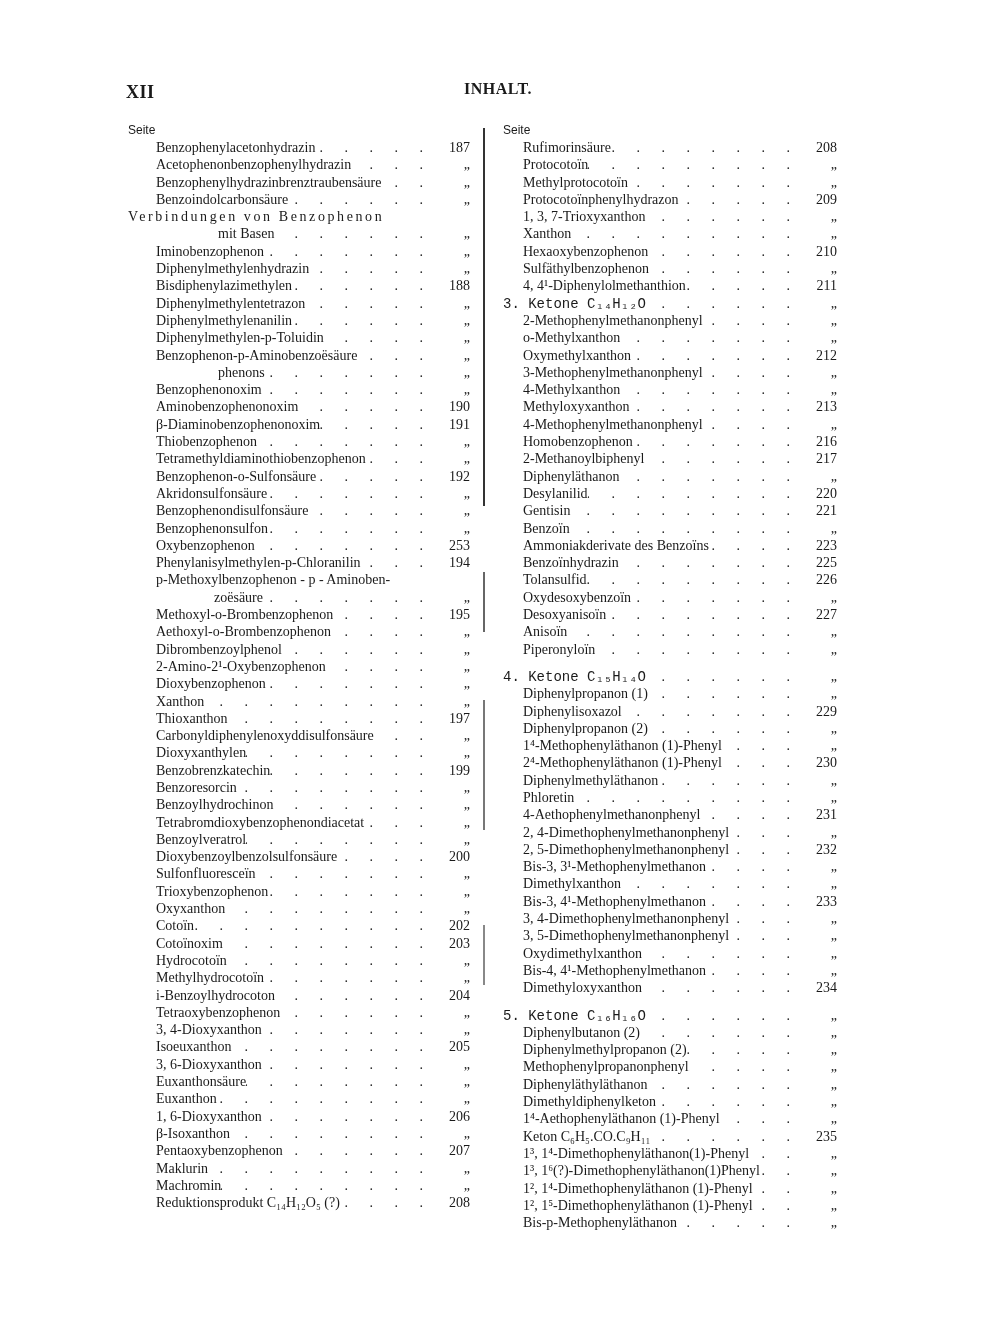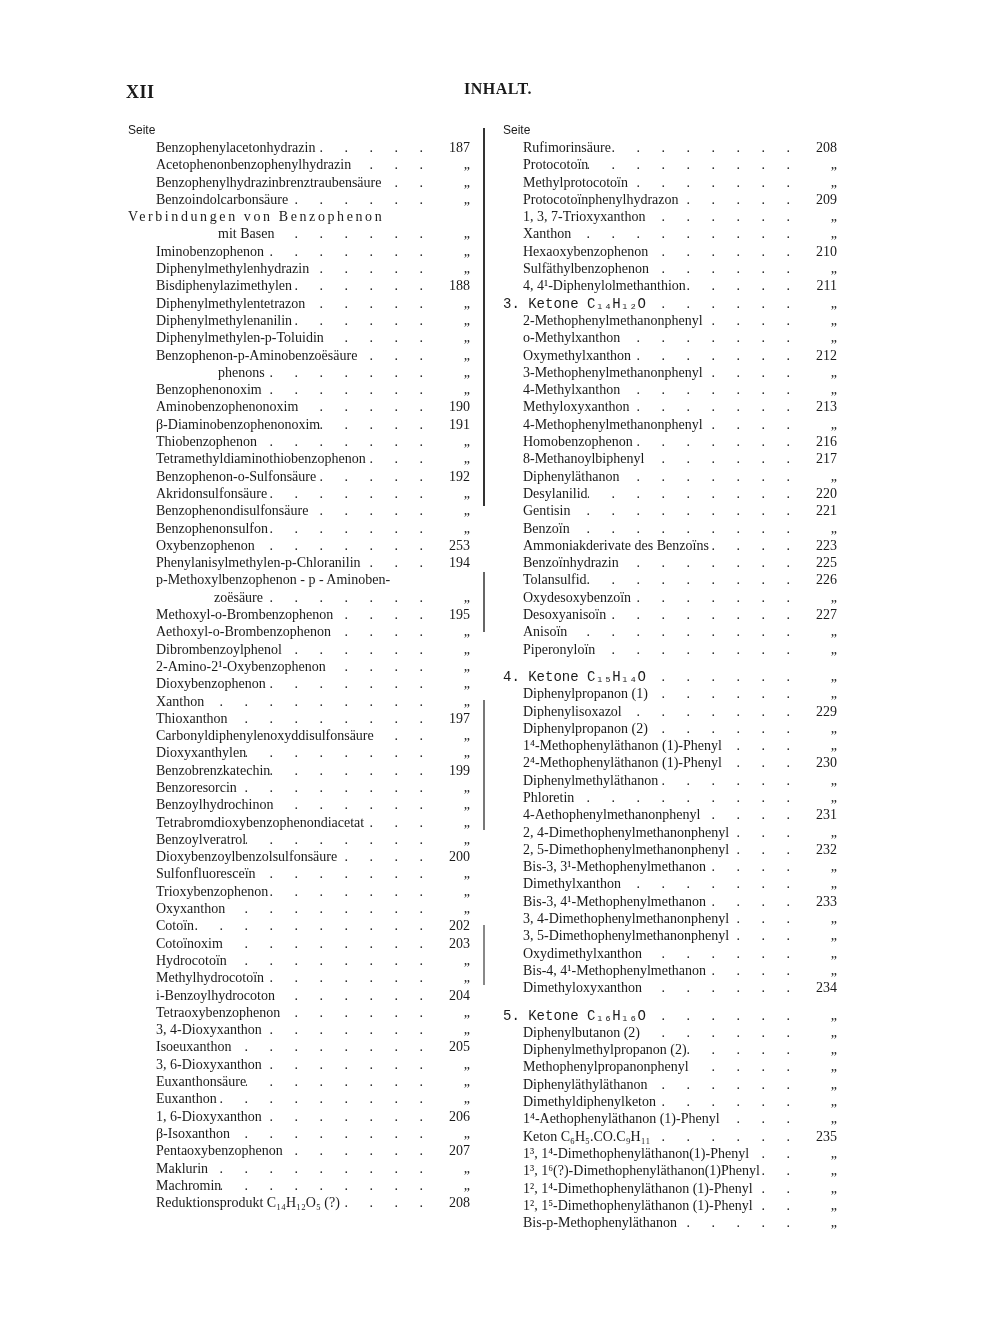--- a/index.html
+++ b/index.html
@@ -440,21 +440,21 @@
       <span class="name">4-Methophenylmethanonphenyl</span>
       <span class="leader">. . . . . . . . . . . . . . . . . . . . . . . . .</span>
       <span class="page">„</span>
     </div>
     <div class="entry">
       <span class="name">Homobenzophenon</span>
       <span class="leader">. . . . . . . . . . . . . . . . . . . . . . . . .</span>
       <span class="page">216</span>
     </div>
     <div class="entry">
-      <span class="name">8-Methanoylbiphenyl</span>
+      <span class="name">2-Methanoylbiphenyl</span>
       <span class="leader">. . . . . . . . . . . . . . . . . . . . . . . . .</span>
       <span class="page">217</span>
     </div>
     <div class="entry">
       <span class="name">Diphenyläthanon</span>
       <span class="leader">. . . . . . . . . . . . . . . . . . . . . . . . .</span>
       <span class="page">„</span>
     </div>
     <div class="entry">
       <span class="name">Desylanilid</span>

